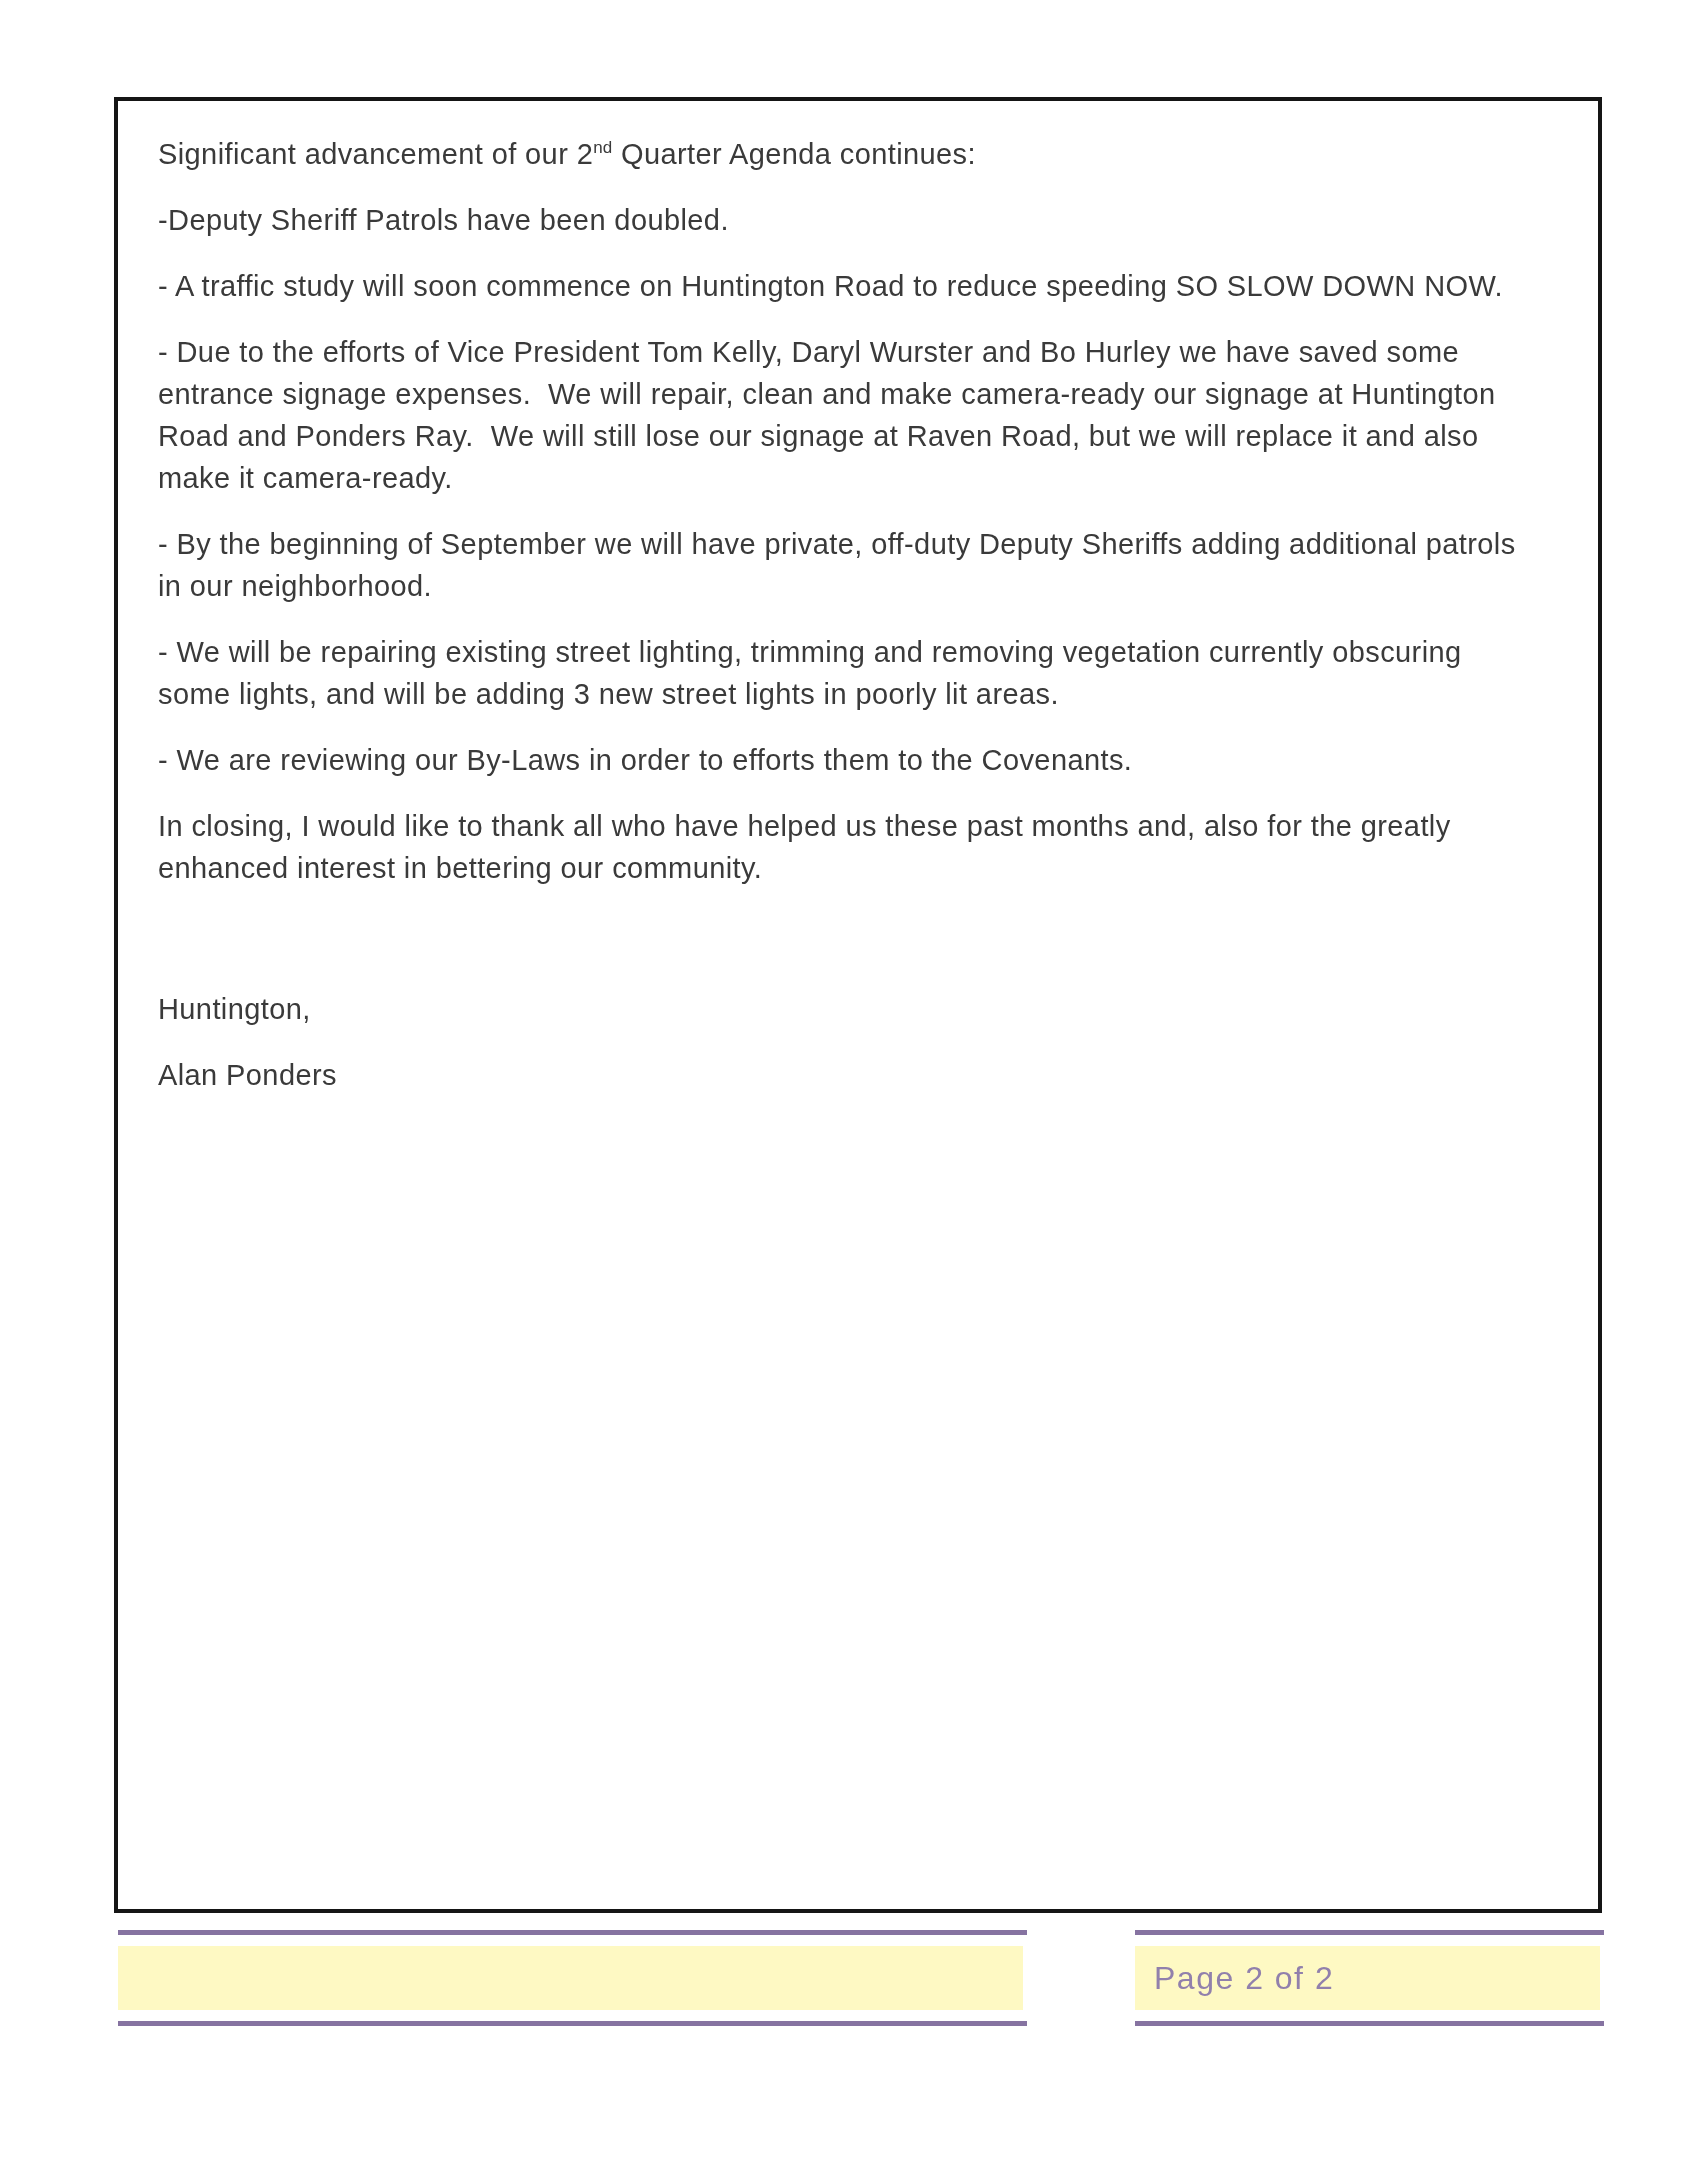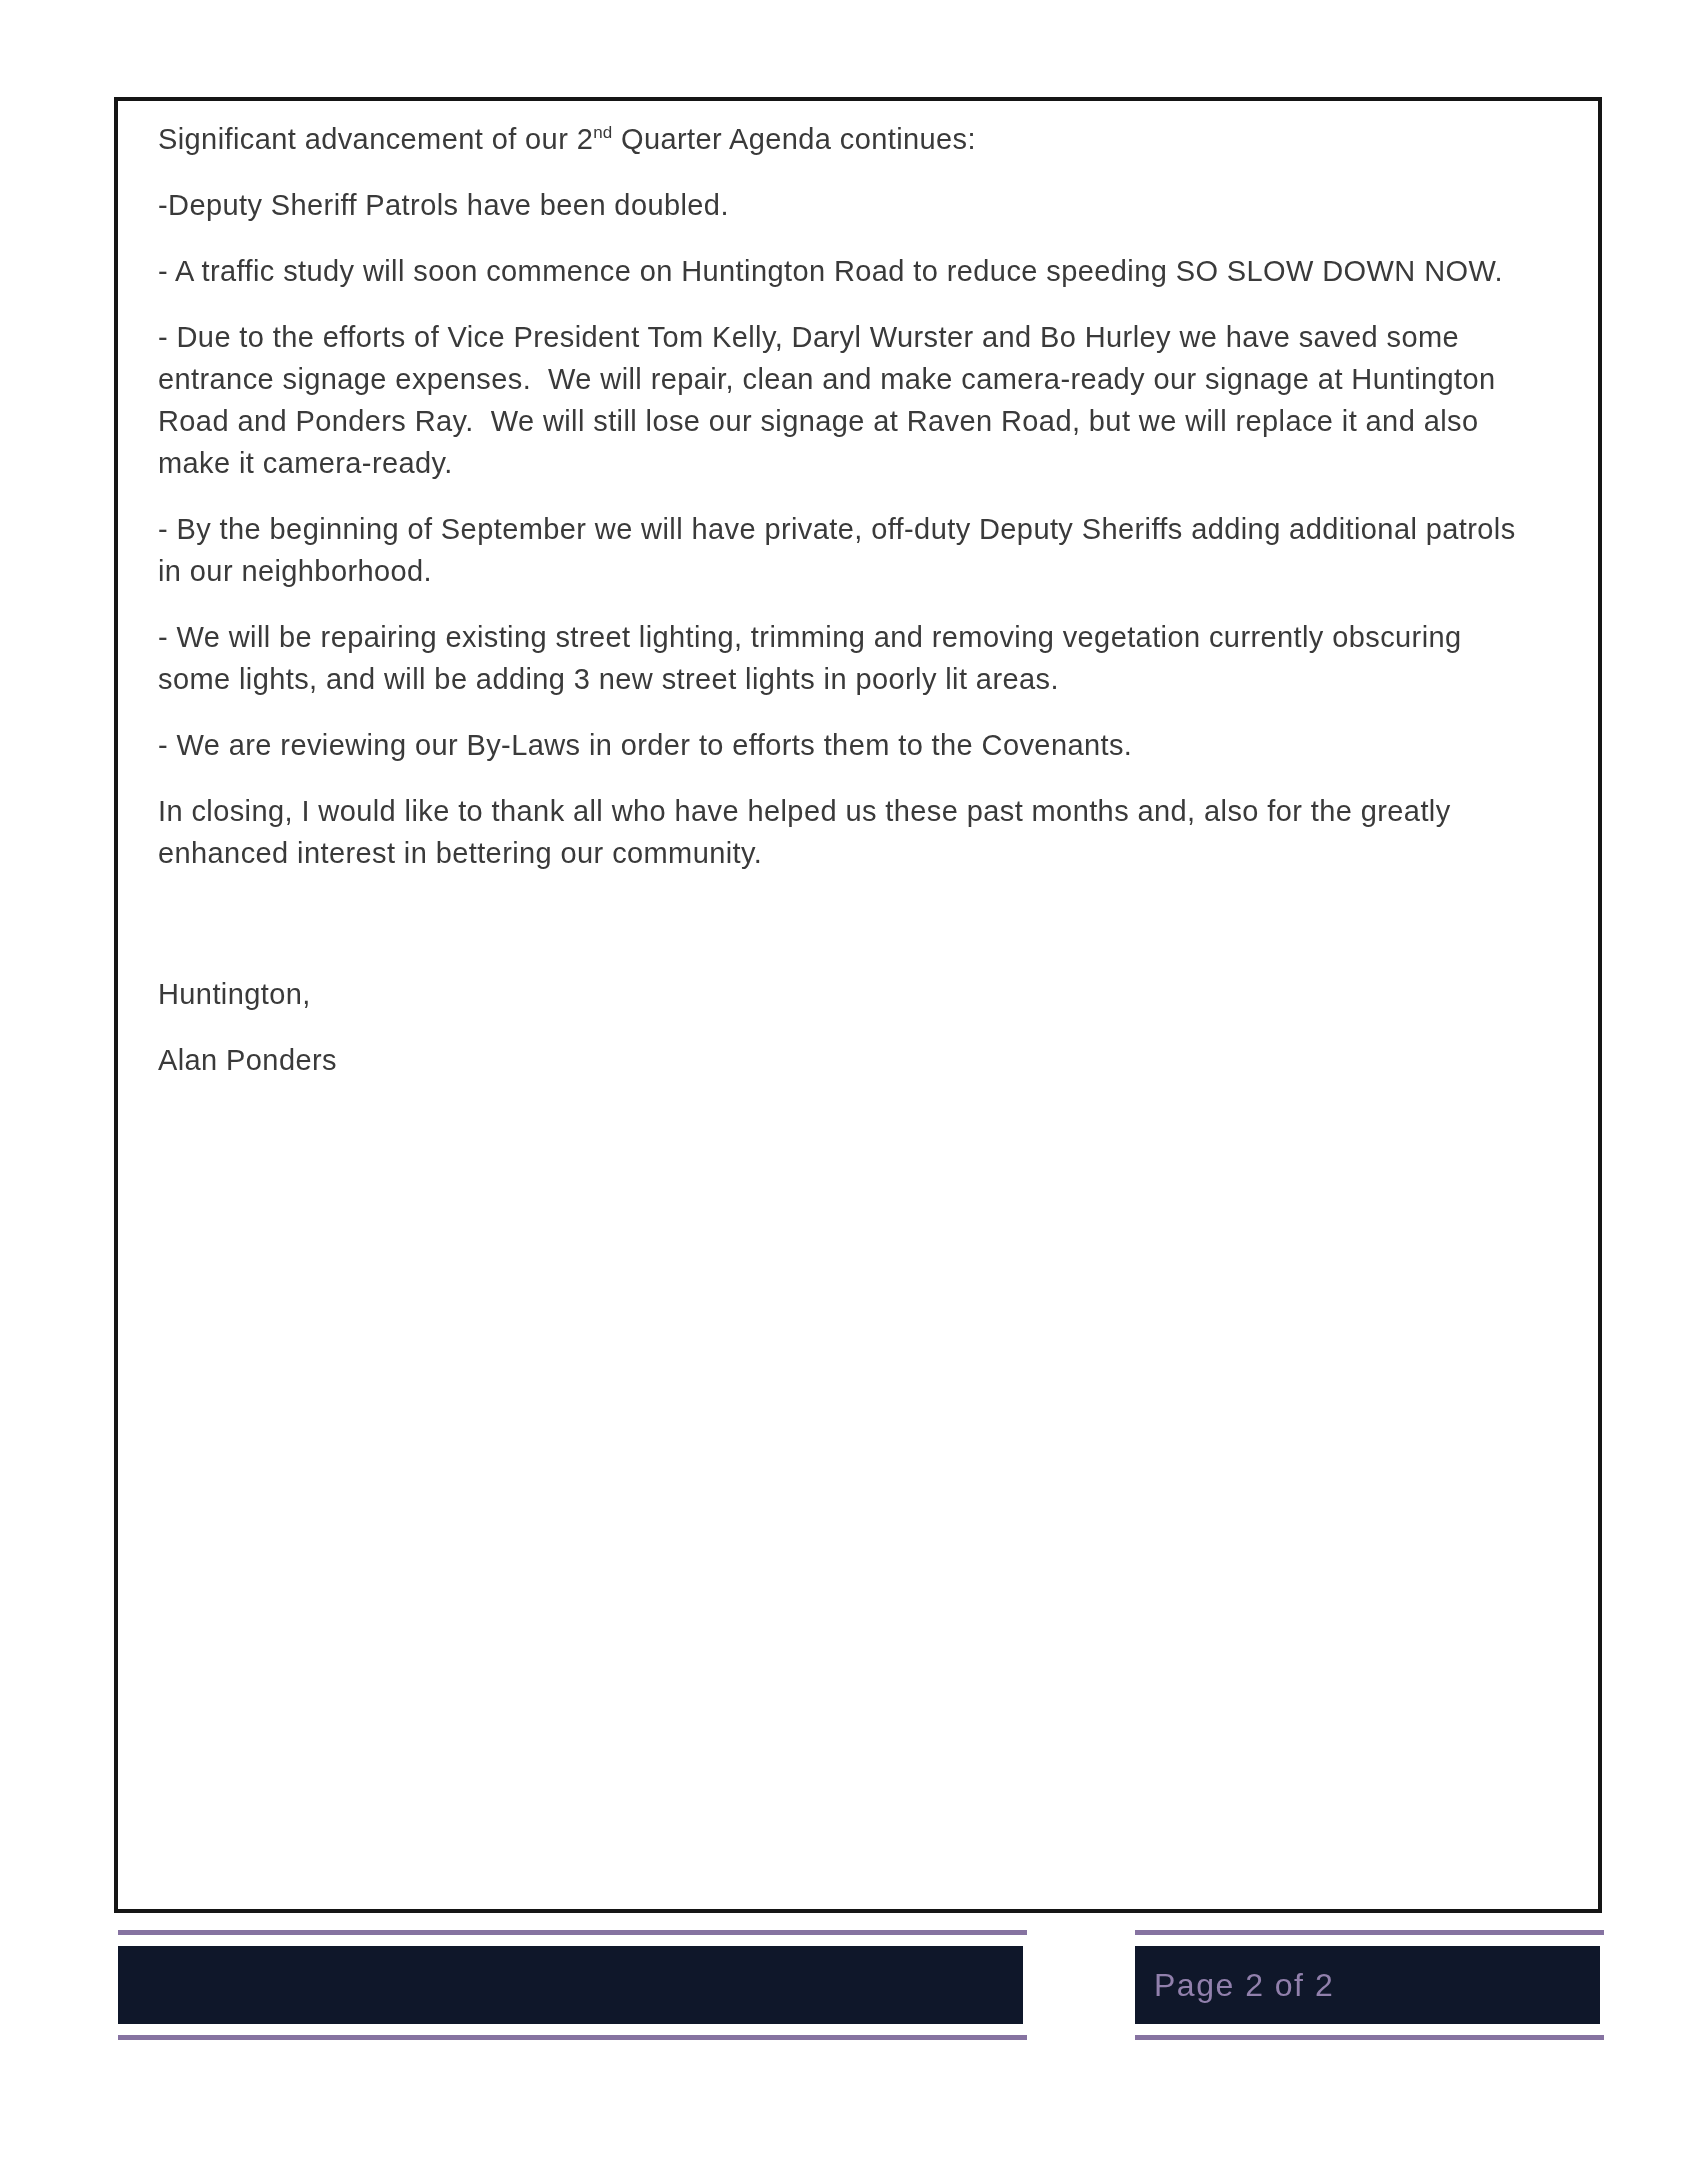--- a/index.html
+++ b/index.html
@@ -18,21 +18,21 @@
   
   .letter-box {
     position: absolute;
     left: 114px;
     top: 97px;
     width: 1488px;
     height: 1816px;
     border: 4px solid #151515;
     box-sizing: border-box;
     background: #ffffff;
-    padding: 17px 57px 0 40px;
+    padding: 32px 57px 0 40px;
   }
   .letter-box p {
     margin: 0 0 24px 0;
     font-size: 29px;
     line-height: 42px;
     letter-spacing: 0.4px;
     color: #3a3a3a;
     white-space: pre-wrap;
   }
   .letter-box sup {
@@ -55,22 +55,22 @@
   }
   .footer-block.right {
     left: 1135px;
     width: 469px;
   }
   .footer-rule {
     height: 5px;
     background: #8673A1;
   }
   .footer-bar {
-    height: 78px;
-    background: #0f172a;
+    height: 64px;
+    background: #fef9c3;
     margin: 11px 4px 11px 0;
     display: flex;
     align-items: center;
     box-sizing: border-box;
   }
   .footer-block.right .footer-bar {
     padding-left: 19px;
   }
   .page-number {
     color: #9180AC;

